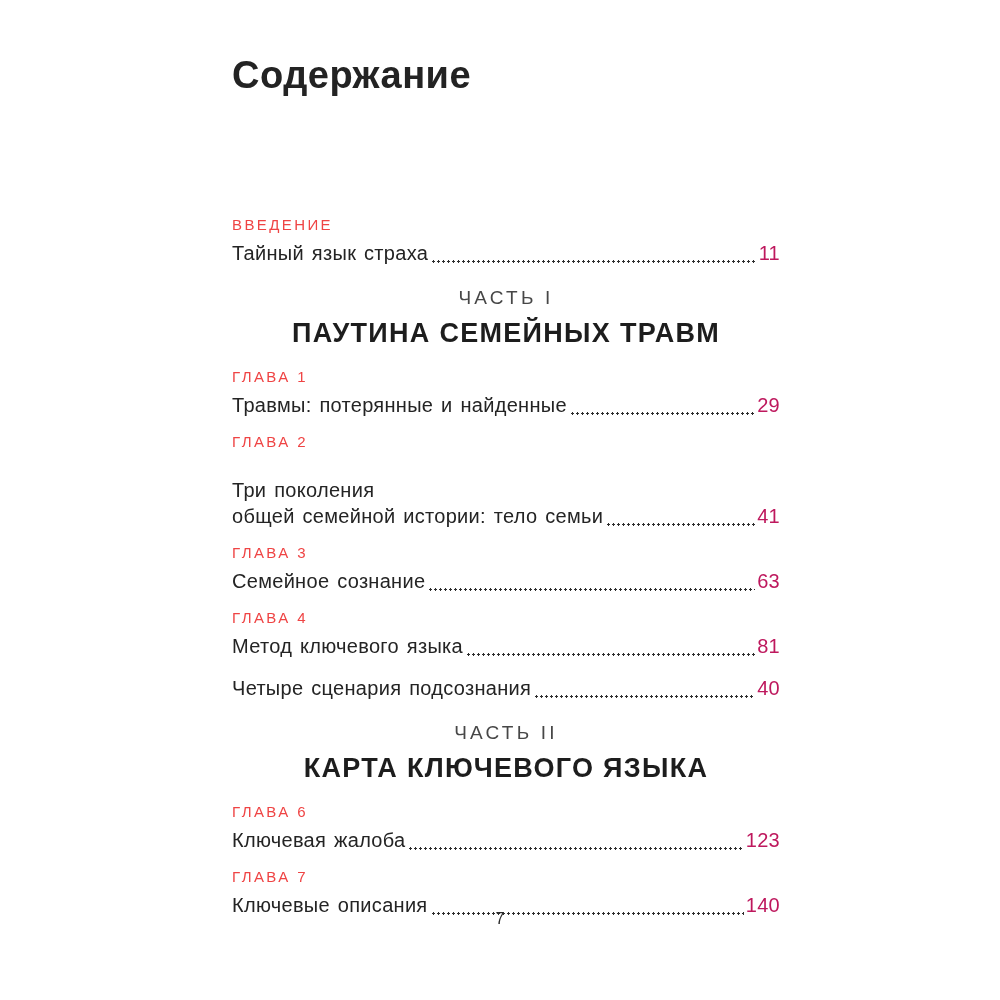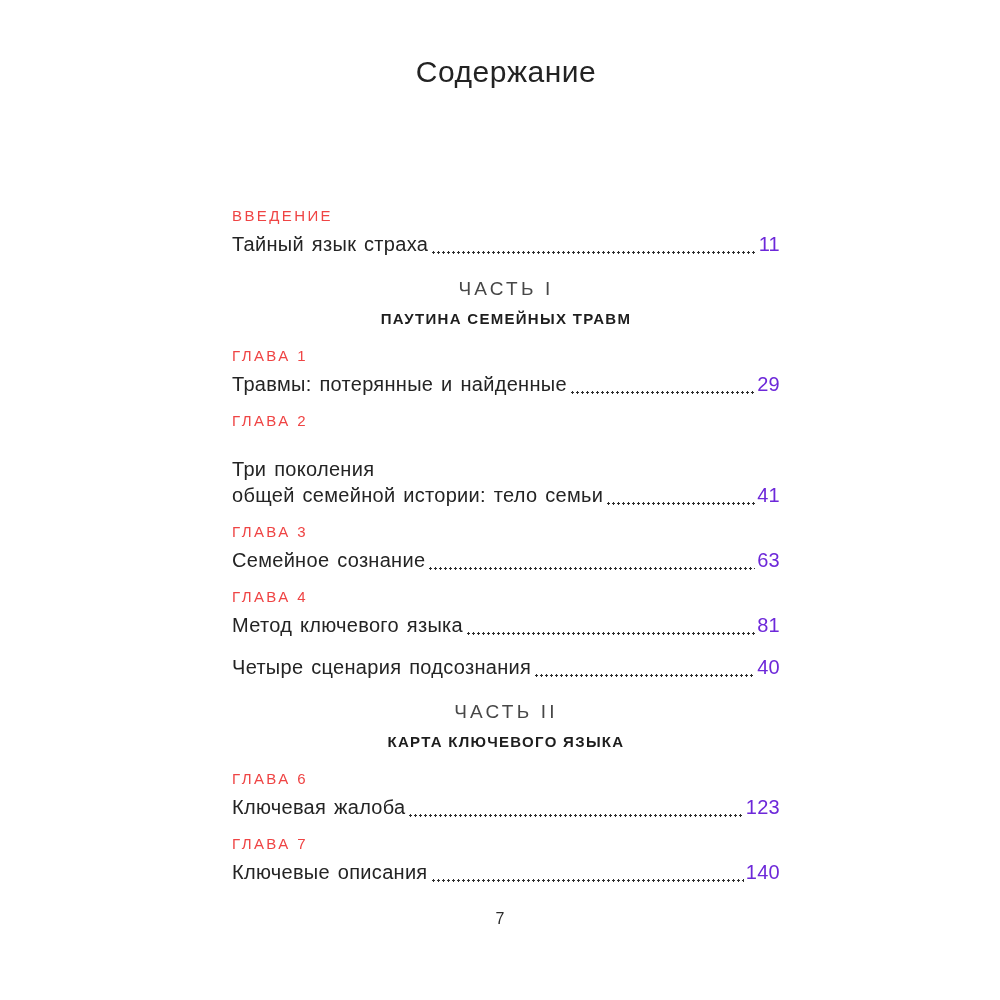--- a/index.html
+++ b/index.html
@@ -21,23 +21,22 @@
     background: #ffffff;
   }
   .content-column {
     position: absolute;
     left: 232px;
     top: 0;
     width: 548px;
   }
   .page-title {
     margin-top: 55px;
-    text-align: center;
-    font-size: 30px;
-    font-weight: 400;
+    font-size: 38px;
+    font-weight: 700;
     letter-spacing: 0.5px;
     color: #232323;
     line-height: 1.1;
   }
   .toc {
     margin-top: 120px;
   }
   .toc-entry {
     margin-bottom: 16px;
   }
@@ -74,37 +73,37 @@
     align-self: flex-end;
     height: 5px;
     margin: 0 2px 3px 4px;
     background-image: radial-gradient(circle at 1.5px 1.5px, #2e2e2e 1.15px, rgba(0,0,0,0) 1.35px);
     background-size: 5px 3px;
     background-position: left bottom;
     background-repeat: repeat-x;
   }
   .entry-page {
     white-space: nowrap;
-    color: #6d28d9;
+    color: #be185d;
   }
   .part-heading {
     text-align: center;
     margin-top: 22px;
     margin-bottom: 22px;
   }
   .part-label {
     font-size: 19px;
     letter-spacing: 3.2px;
     color: #474747;
     font-weight: 400;
     line-height: 1;
     margin-bottom: 13px;
   }
   .part-title {
-    font-size: 15px;
+    font-size: 27px;
     font-weight: 700;
     letter-spacing: 1.3px;
     color: #1d1d1d;
     line-height: 1;
   }
   .page-footer {
     position: absolute;
     left: 0;
     top: 910px;
     width: 1000px;

